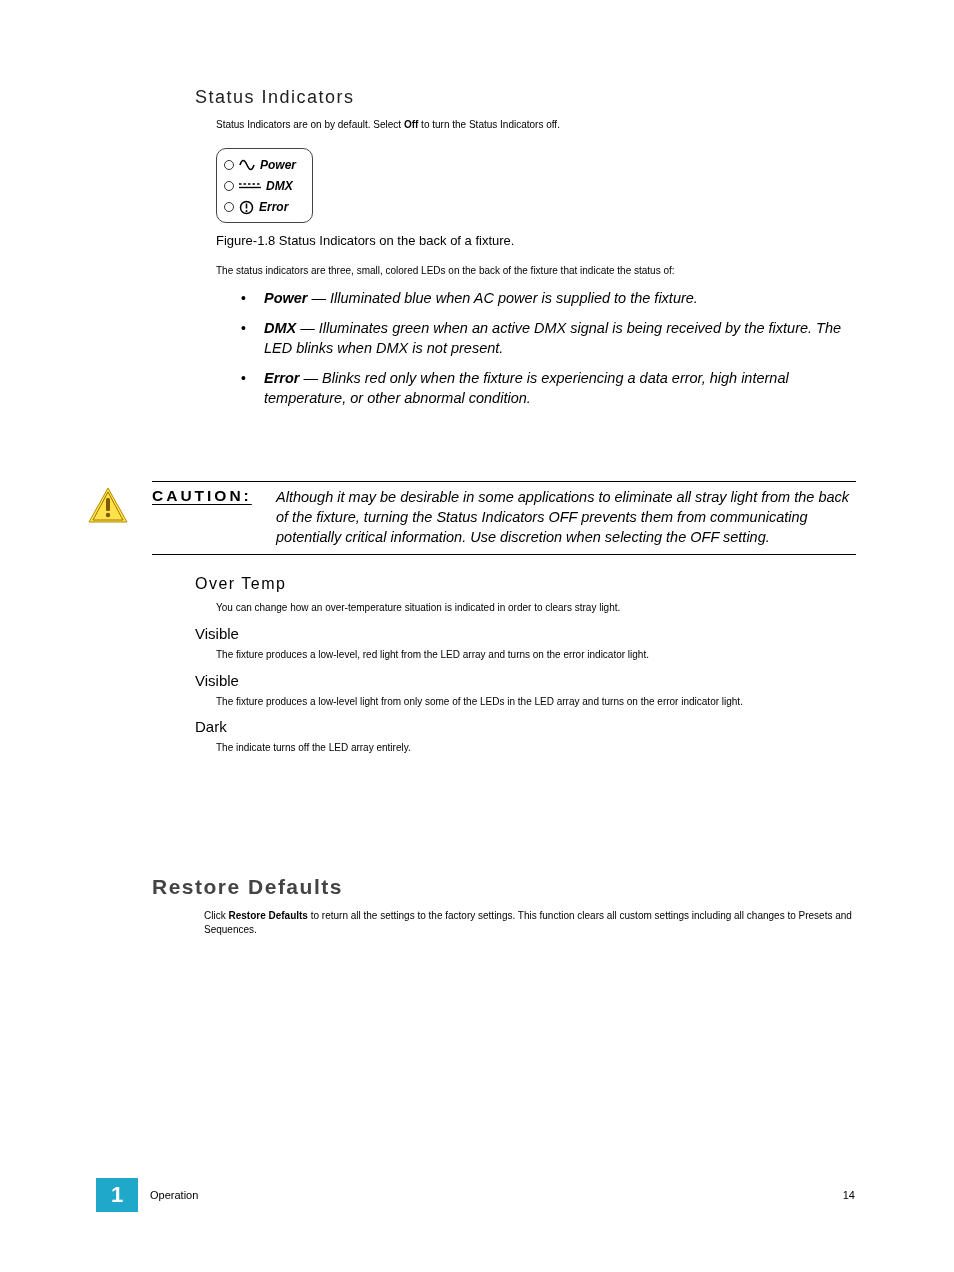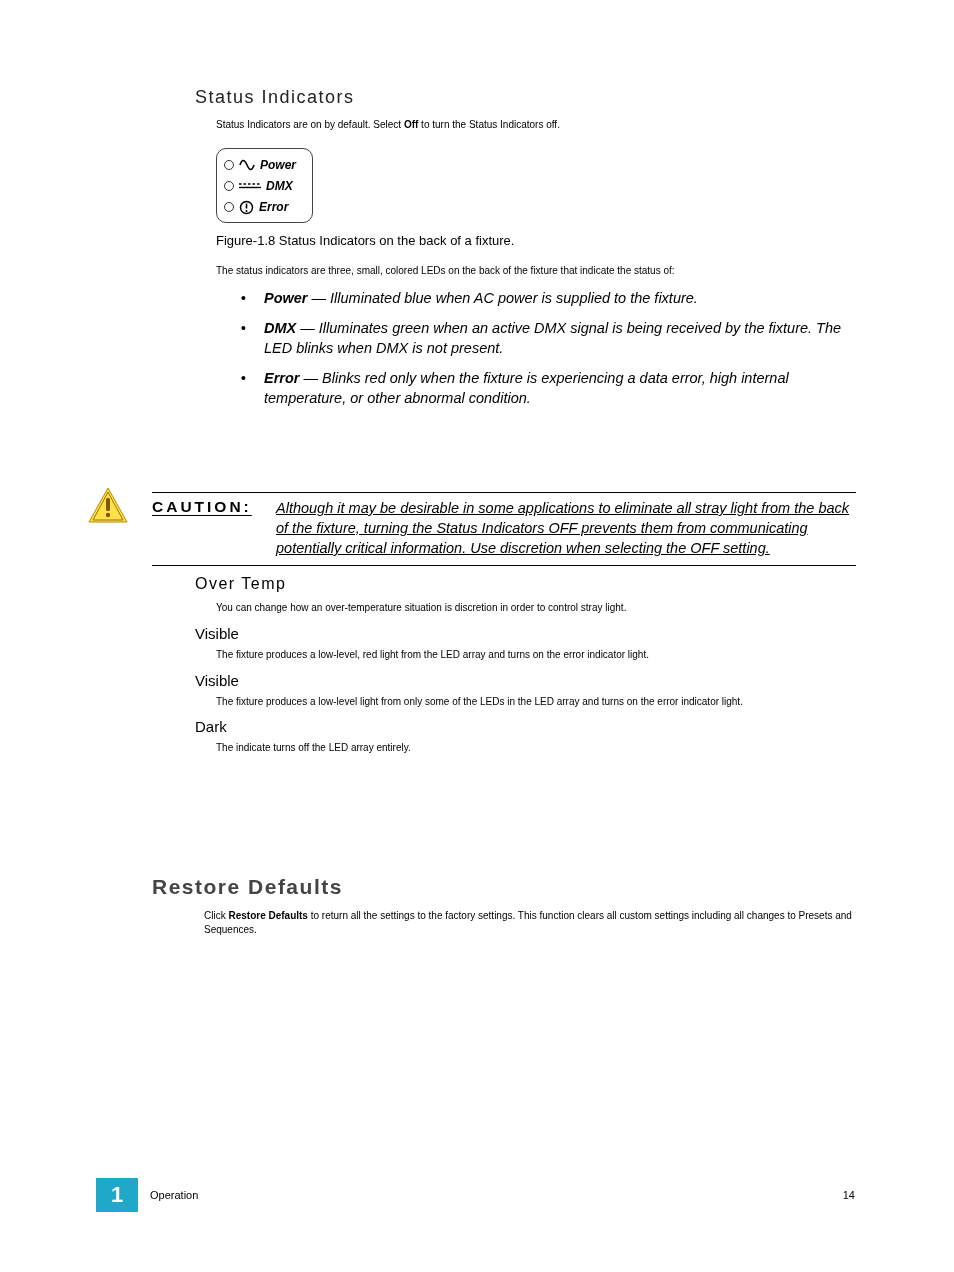--- a/index.html
+++ b/index.html
@@ -14,21 +14,21 @@
   .led-ring { width: 10px; height: 10px; border: 1px solid #333; border-radius: 50%; flex: 0 0 auto; }
   .lbl { font-size: 12px; font-weight: 700; font-style: italic; font-family: Arial, Helvetica, sans-serif; }
   .caption { font-size: 13px; margin-bottom: 16px; margin-top: 8px; }
   .bullets { margin-left: 42px; }
   .bullets li { font-size: 14.5px; line-height: 1.38; margin-bottom: 10px; padding-left: 6px; font-style: italic; }
   .bullets li::marker { content: "•   "; }
   .caution-wrap { position: absolute; left: 152px; width: 704px; }
   .caution-rule { border: none; border-top: 1px solid #000; margin: 0; }
   .caution-body { display: flex; padding: 5px 0 7px 0; gap: 16px; }
   .caution-label { font-size: 15.5px; font-weight: 700; letter-spacing: 3px; min-width: 108px; white-space: nowrap; text-decoration: underline; text-underline-offset: 3px; }
-  .caution-text { font-size: 14.5px; font-style: italic; line-height: 1.38; text-decoration: underline; }
+  .caution-text { font-size: 14.5px; font-style: italic; line-height: 1.38; }
   .caution-icon { position: absolute; left: 87px; }
   .h4 { font-family: Arial, Helvetica, sans-serif; font-size: 16px; letter-spacing: 1.5px; font-weight: 400; margin-bottom: 8px; }
   .h5 { font-family: Arial, Helvetica, sans-serif; font-size: 15px; font-weight: 400; margin-bottom: 6px; }
   .h2 { font-family: Arial, Helvetica, sans-serif; font-size: 21px; font-weight: 700; letter-spacing: 1.5px; color: #444; margin-bottom: 10px; }
   .footer { position: absolute; left: 0; bottom: 60px; width: 954px; }
   .footer-inner { display: flex; align-items: center; }
   .chapnum { background: #1fa8c9; color: #fff; width: 42px; height: 34px; display: flex; align-items: center; justify-content: center; font-size: 22px; font-weight: 700; font-family: Arial; margin-left: 96px; }
   .chapname { font-size: 11px; margin-left: 12px; }
   .pagenum { font-size: 11px; position: absolute; right: 99px; }
   b { font-weight: 700; }
@@ -84,33 +84,33 @@
 
   <div class="caution-icon" style="top:485px;">
     <svg width="42" height="40" viewBox="0 0 42 40">
       <polygon points="21,3 40,37 2,37" fill="#ffe14a" stroke="#b58c00" stroke-width="1"></polygon>
       <polygon points="21,7 36,35 6,35" fill="none" stroke="#a07500" stroke-width="1"></polygon>
       <rect x="19" y="13" width="4" height="13" rx="1.5" fill="#7d5a00"></rect>
       <circle cx="21" cy="30" r="2.2" fill="#7d5a00"></circle>
     </svg>
   </div>
 
-  <div class="caution-wrap" style="top:492px;">
+  <div class="caution-wrap" style="top:481px;">
     <hr class="caution-rule">
     <div class="caution-body">
       <div class="caution-label">CAUTION:</div>
       <div class="caution-text">Although it may be desirable in some applications to eliminate all stray light from the back of the fixture, turning the Status Indicators OFF prevents them from communicating potentially critical information. Use discretion when selecting the OFF setting.</div>
     </div>
     <hr class="caution-rule">
   </div>
 
   <div class="content" style="top:575px;">
     <div class="h4">Over Temp</div>
     <div class="body-indent">
-      <p class="p">You can change how an over-temperature situation is discretion in order to control stray light.</p>
+      <p class="p">You can change how an over-temperature situation is indicated in order to clears stray light.</p>
     </div>
 
     <div class="h5" style="margin-top:6px;">Visible</div>
     <div class="body-indent">
         <p class="p">The fixture produces a low-level, red light from the LED array and turns on the error indicator light.</p>
       </div>
 
     <div class="h5" style="margin-top:6px;">Visible</div>
     <div class="body-indent">
         <p class="p">The fixture produces a low-level light from only some of the LEDs in the LED array and turns on the error indicator light.</p>

